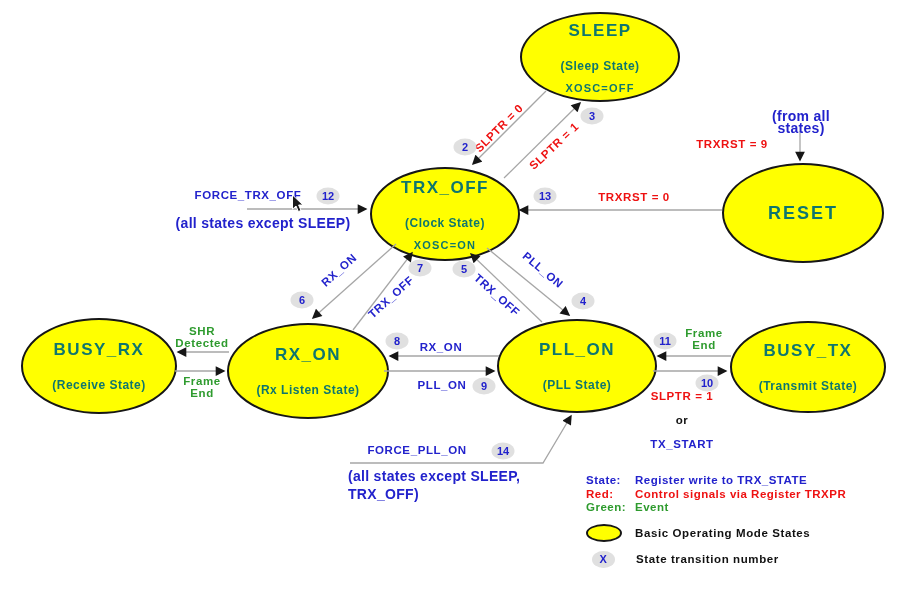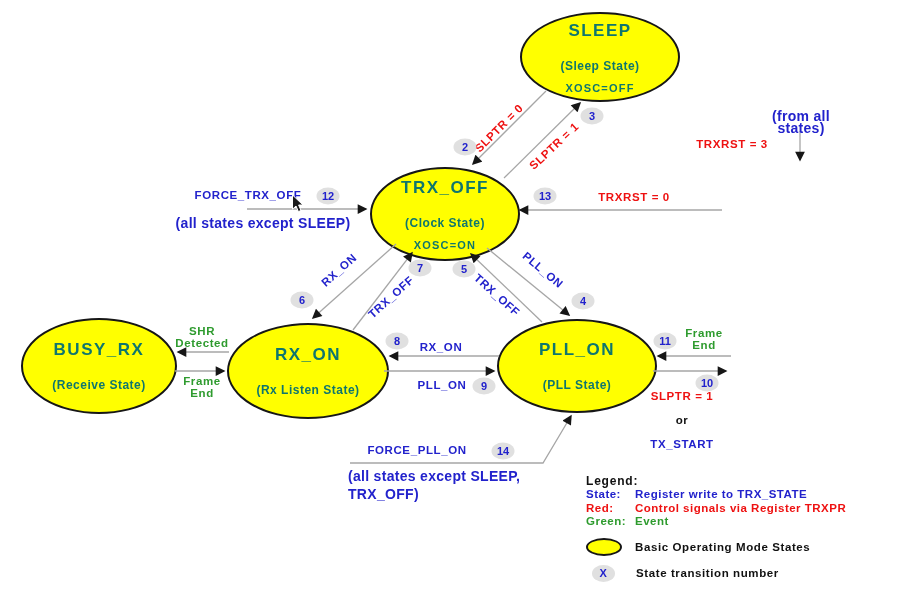--- a/index.html
+++ b/index.html
@@ -80,49 +80,56 @@
     <div class="sub">(Sleep State)</div>
     <div class="detail">XOSC=OFF</div>
   </div>
 
   <div class="state" style="left:370px;top:167px;width:146px;height:90px;">
     <div class="name">TRX_OFF</div>
     <div class="sub">(Clock State)</div>
     <div class="detail">XOSC=ON</div>
   </div>
 
+  <div class="state reset-size" style="left:722px;top:163px;width:158px;height:96px;">
+    <div class="name">RESET</div>
+  </div>
 
   <div class="state" style="left:21px;top:318px;width:152px;height:92px;">
     <div class="name">BUSY_RX</div>
     <div class="sub">(Receive State)</div>
   </div>
 
   <div class="state" style="left:227px;top:323px;width:158px;height:92px;">
     <div class="name">RX_ON</div>
     <div class="sub">(Rx Listen State)</div>
   </div>
 
   <div class="state" style="left:497px;top:319px;width:156px;height:90px;">
     <div class="name">PLL_ON</div>
     <div class="sub">(PLL State)</div>
   </div>
 
+  <div class="state" style="left:730px;top:321px;width:152px;height:88px;">
+    <div class="name">BUSY_TX</div>
+    <div class="sub">(Transmit State)</div>
+  </div>
 
   <div class="lbl r" style="left:499px;top:128px;--r:-45deg;">SLPTR = 0</div>
   <div class="lbl r" style="left:554px;top:146px;--r:-43deg;">SLPTR = 1</div>
   <div class="lbl b" style="left:339px;top:270px;--r:-42deg;">RX_ON</div>
   <div class="lbl b" style="left:391px;top:297px;--r:-42deg;">TRX_OFF</div>
   <div class="lbl b" style="left:543px;top:270px;--r:40deg;">PLL_ON</div>
   <div class="lbl b" style="left:497px;top:295px;--r:42deg;">TRX_OFF</div>
 
   <div class="lbl b" style="left:248px;top:195px;">FORCE_TRX_OFF</div>
   <div class="lbl b small" style="left:263px;top:223px;">(all states except SLEEP)</div>
   <div class="lbl r" style="left:634px;top:197px;">TRXRST = 0</div>
   <div class="lbl b small" style="left:801px;top:122px;">(from all states)</div>
-  <div class="lbl r" style="left:732px;top:144px;">TRXRST = 3</div>
+  <div class="lbl r" style="left:732px;top:144px;">TRXRST = 9</div>
   <div class="lbl g" style="left:202px;top:337px;">SHR
 Detected</div>
   <div class="lbl g" style="left:202px;top:387px;">Frame
 End</div>
   <div class="lbl b" style="left:441px;top:347px;">RX_ON</div>
   <div class="lbl b" style="left:442px;top:385px;">PLL_ON</div>
   <div class="lbl g" style="left:704px;top:339px;">Frame
 End</div>
 
   <div class="stack" style="left:682px;top:414px;">
@@ -143,21 +150,20 @@
   <div class="badge" style="left:420px;top:268px;">7</div>
   <div class="badge" style="left:397px;top:341px;">8</div>
   <div class="badge" style="left:484px;top:386px;">9</div>
   <div class="badge" style="left:707px;top:383px;">10</div>
   <div class="badge" style="left:665px;top:341px;">11</div>
   <div class="badge" style="left:328px;top:196px;">12</div>
   <div class="badge" style="left:545px;top:196px;">13</div>
   <div class="badge" style="left:503px;top:451px;">14</div>
 
   <div class="legend">
-    <div class="title">Legend:</div>
     <div class="row b">
       <span class="tag">State:</span>
       <span>Register write to TRX_STATE</span>
     </div>
     <div class="row r">
       <span class="tag">Red:</span>
       <span>Control signals via Register TRXPR</span>
     </div>
     <div class="row g">
       <span class="tag">Green:</span>

